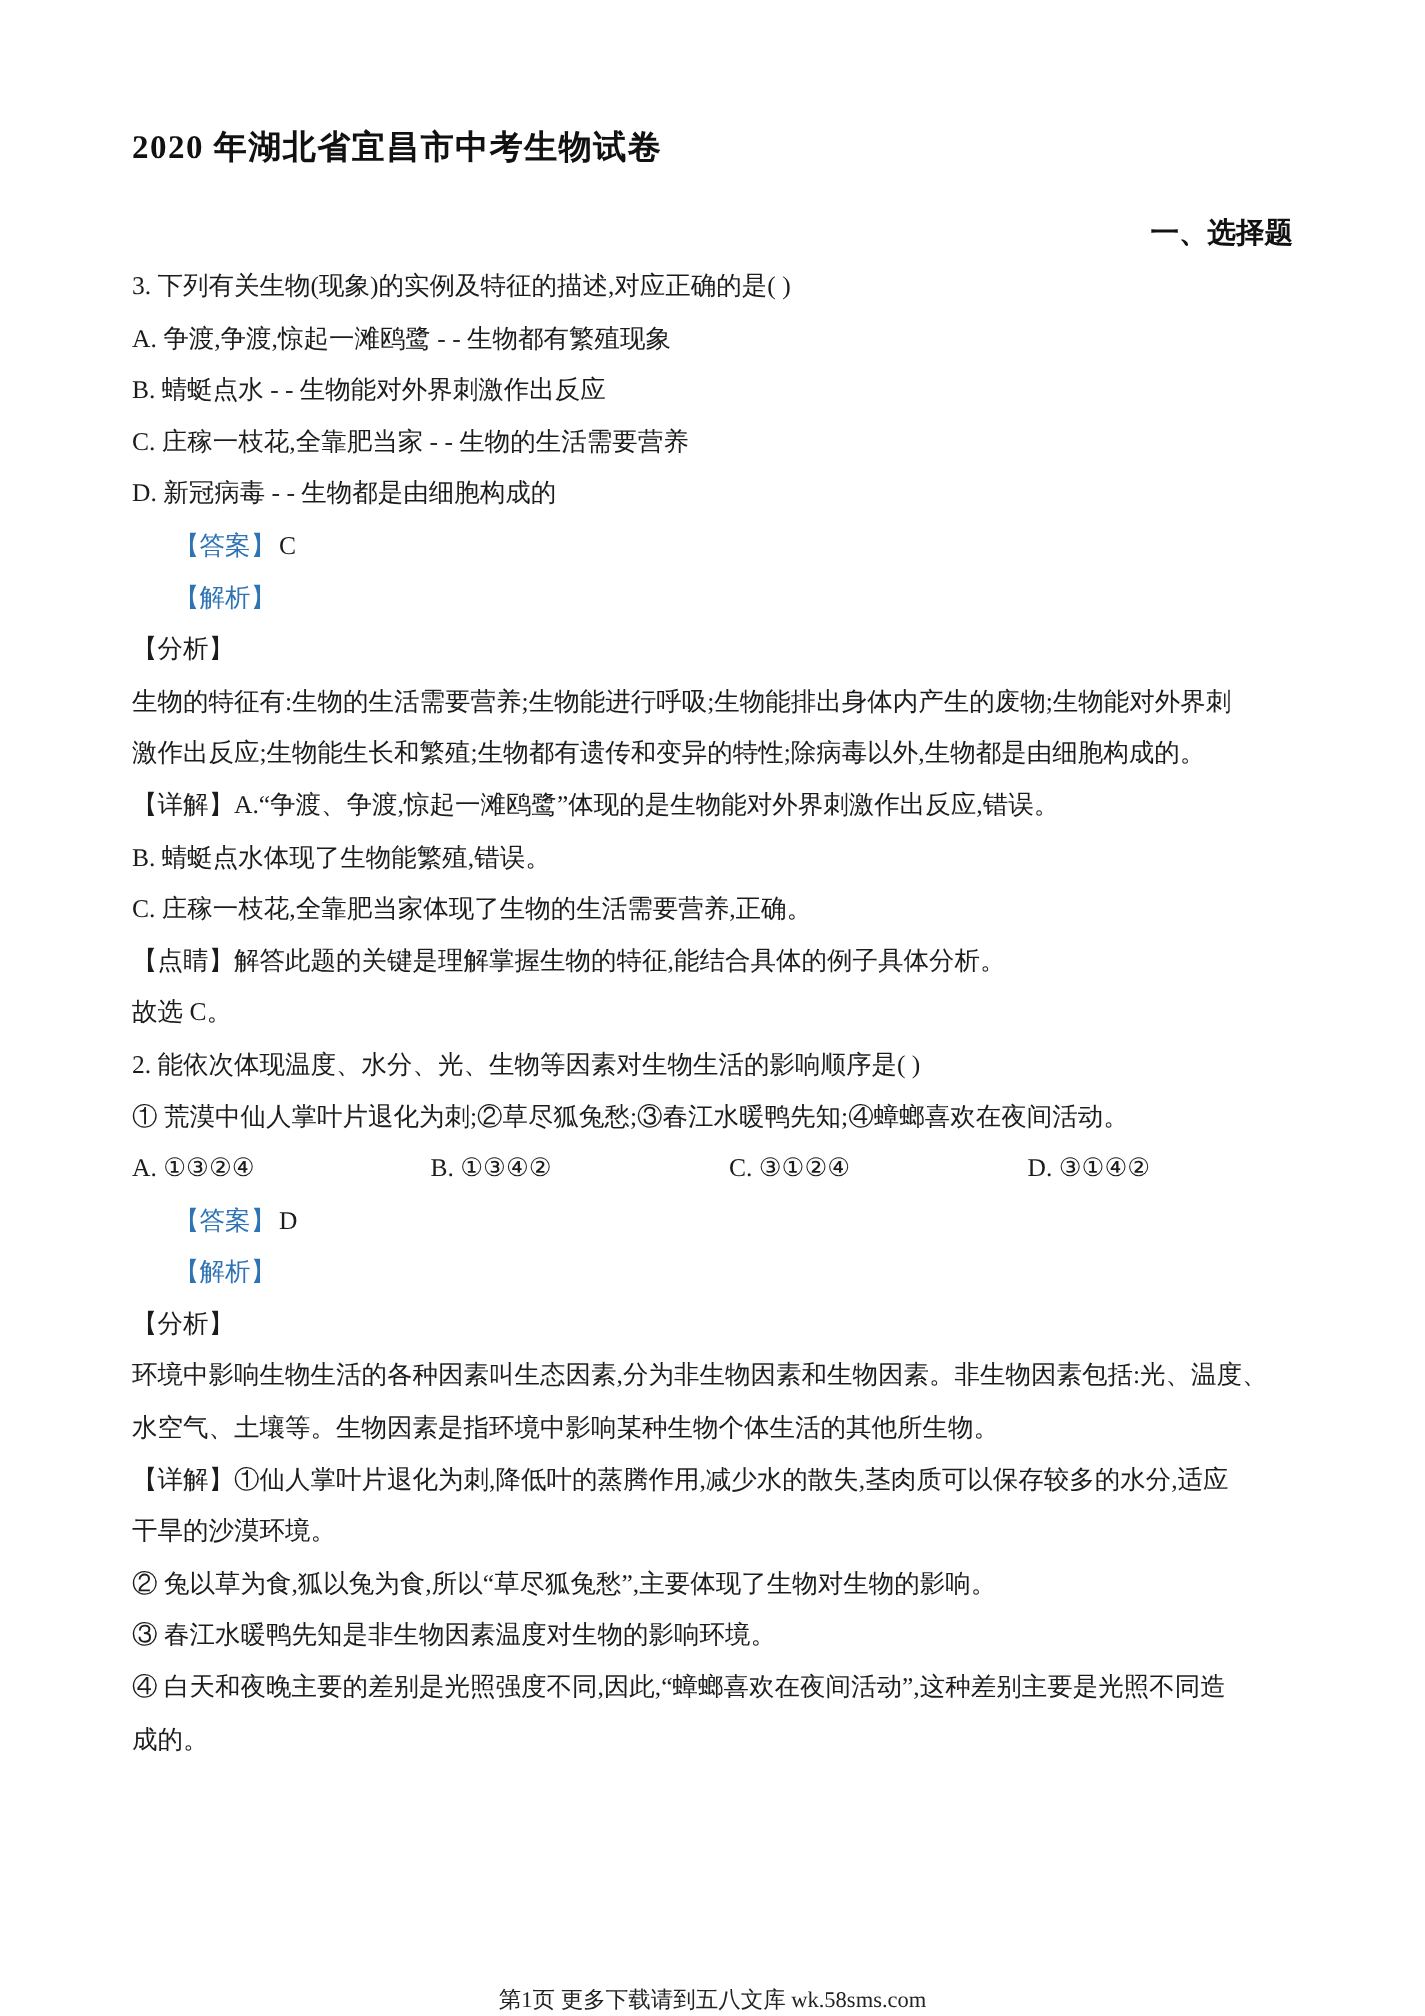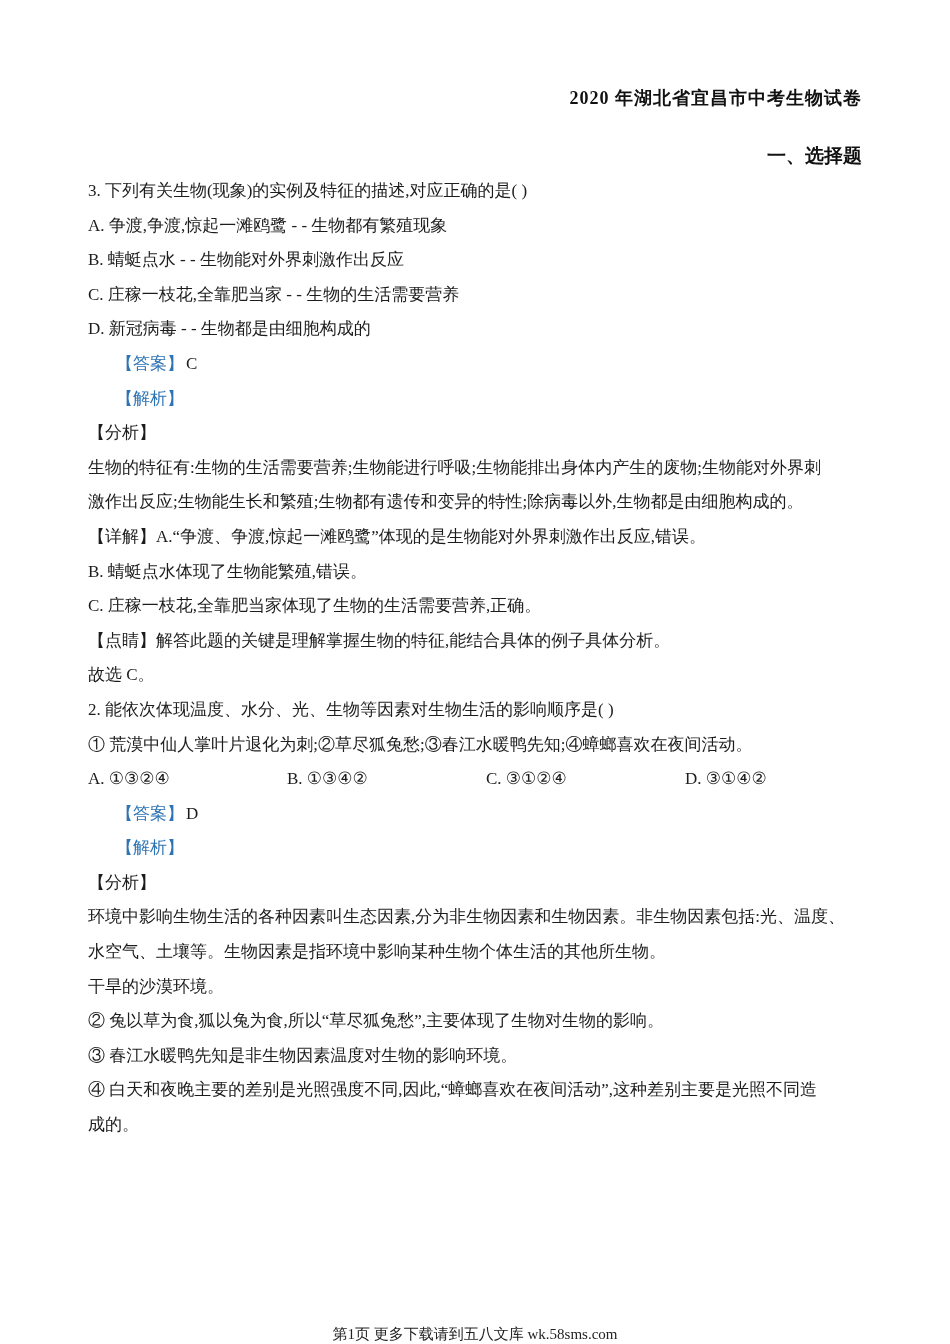--- a/index.html
+++ b/index.html
@@ -13,24 +13,24 @@
     height: 1344px;
     background: #ffffff;
     box-sizing: border-box;
     padding: 82px 88px 0 88px;
     overflow: hidden;
     font-family: "Liberation Serif", "DejaVu Serif", serif;
     color: #1c1c1c;
   }
   .title {
     margin: 0;
-    font-size: 18px;
+    font-size: 22px;
     line-height: 32px;
     font-weight: bold;
-    text-align: right;
+    text-align: left;
     letter-spacing: 1px;
     color: #111111;
   }
   .section-heading {
     margin: 30px 0 0 10px;
     font-size: 19px;
     line-height: 24px;
     font-weight: bold;
     color: #111111;
     text-align: right;
@@ -116,20 +116,21 @@
       <span class="opt">D. ③①④②</span>
     </p>
 
     <p class="line"><span class="blue">【答案】</span><span class="answer-letter">D</span></p>
     <p class="line"><span class="blue">【解析】</span></p>
     <p class="line"><span>【分析】</span></p>
 
     <p class="line">环境中影响生物生活的各种因素叫生态因素,分为非生物因素和生物因素。非生物因素包括:光、温度、</p>
     <p class="line">水空气、土壤等。生物因素是指环境中影响某种生物个体生活的其他所生物。</p>
 
+    <p class="line">【详解】①仙人掌叶片退化为刺,降低叶的蒸腾作用,减少水的散失,茎肉质可以保存较多的水分,适应</p>
     <p class="line">干旱的沙漠环境。</p>
     <p class="line">② 兔以草为食,狐以兔为食,所以“草尽狐兔愁”,主要体现了生物对生物的影响。</p>
     <p class="line">③ 春江水暖鸭先知是非生物因素温度对生物的影响环境。</p>
     <p class="line">④ 白天和夜晚主要的差别是光照强度不同,因此,“蟑螂喜欢在夜间活动”,这种差别主要是光照不同造</p>
     <p class="line">成的。</p>
 
   </div>
 
   <div class="footer">第1页 更多下载请到五八文库 wk.58sms.com</div>
 

